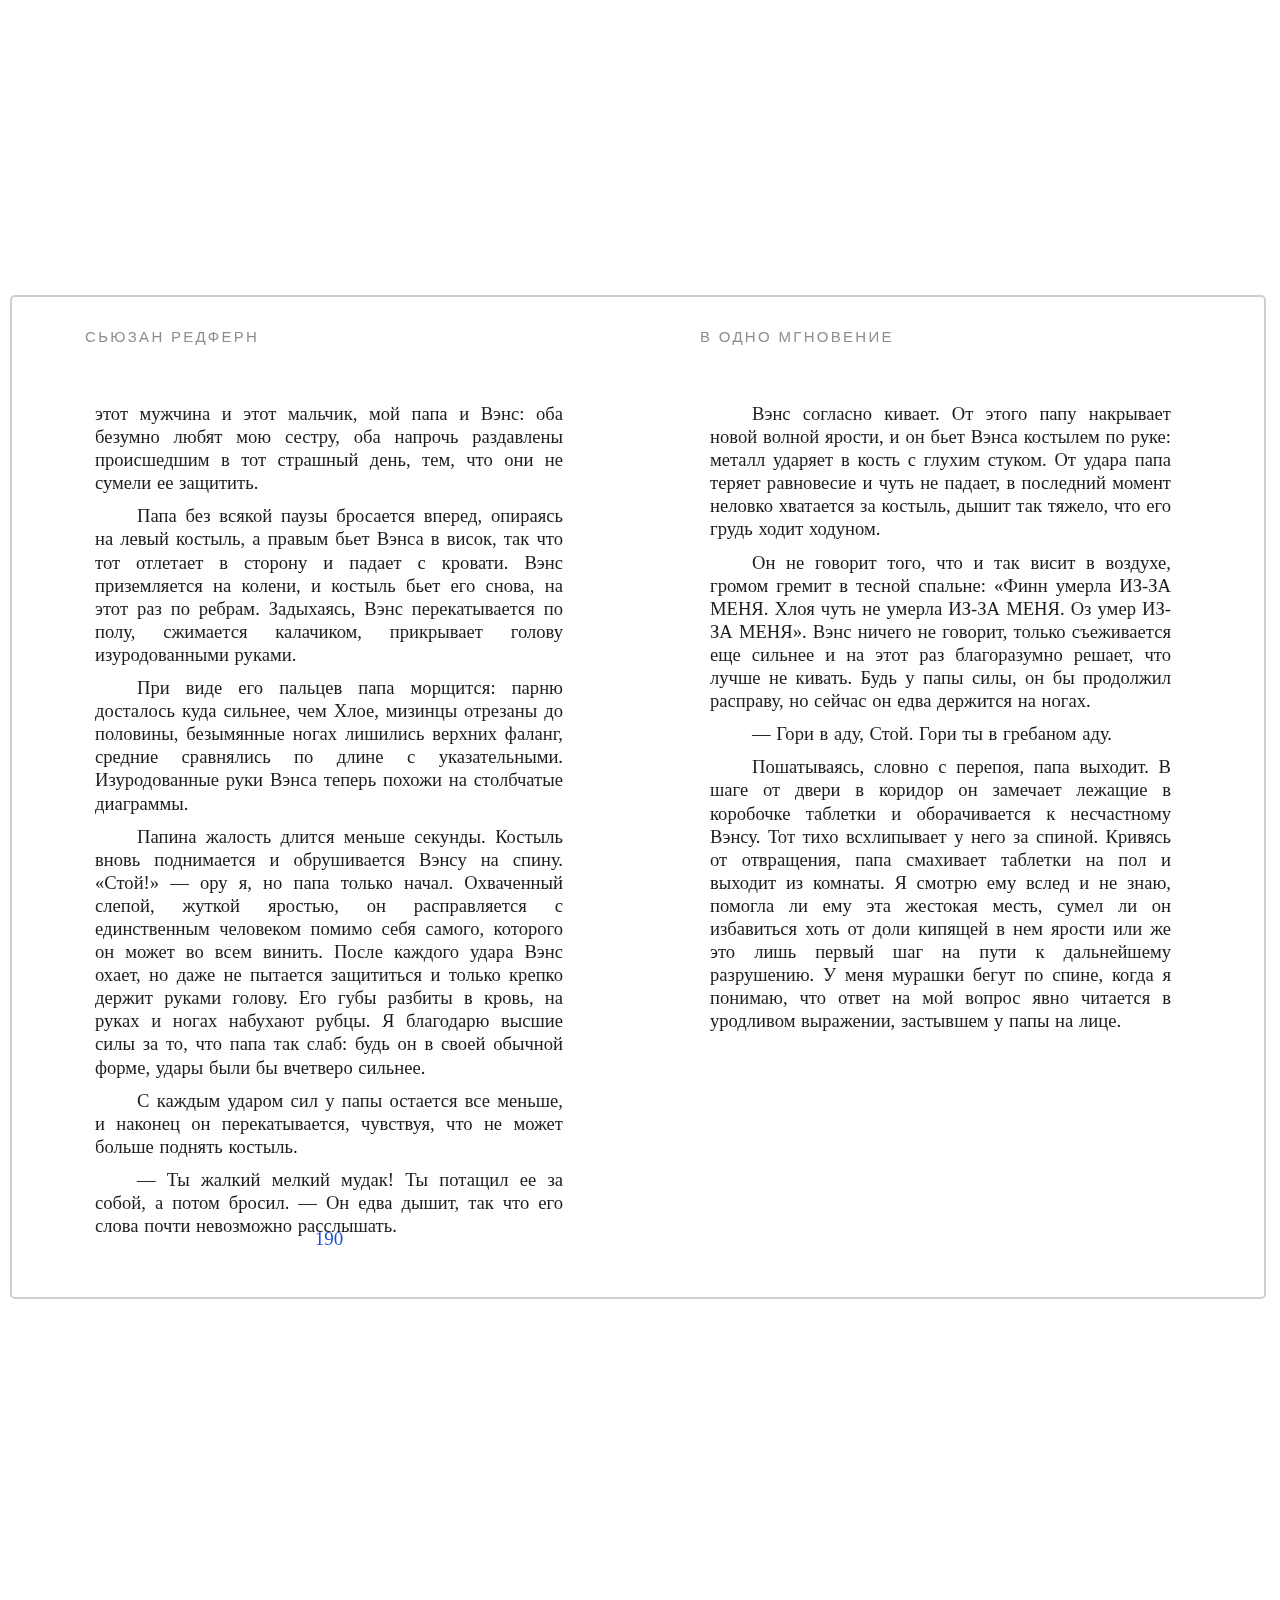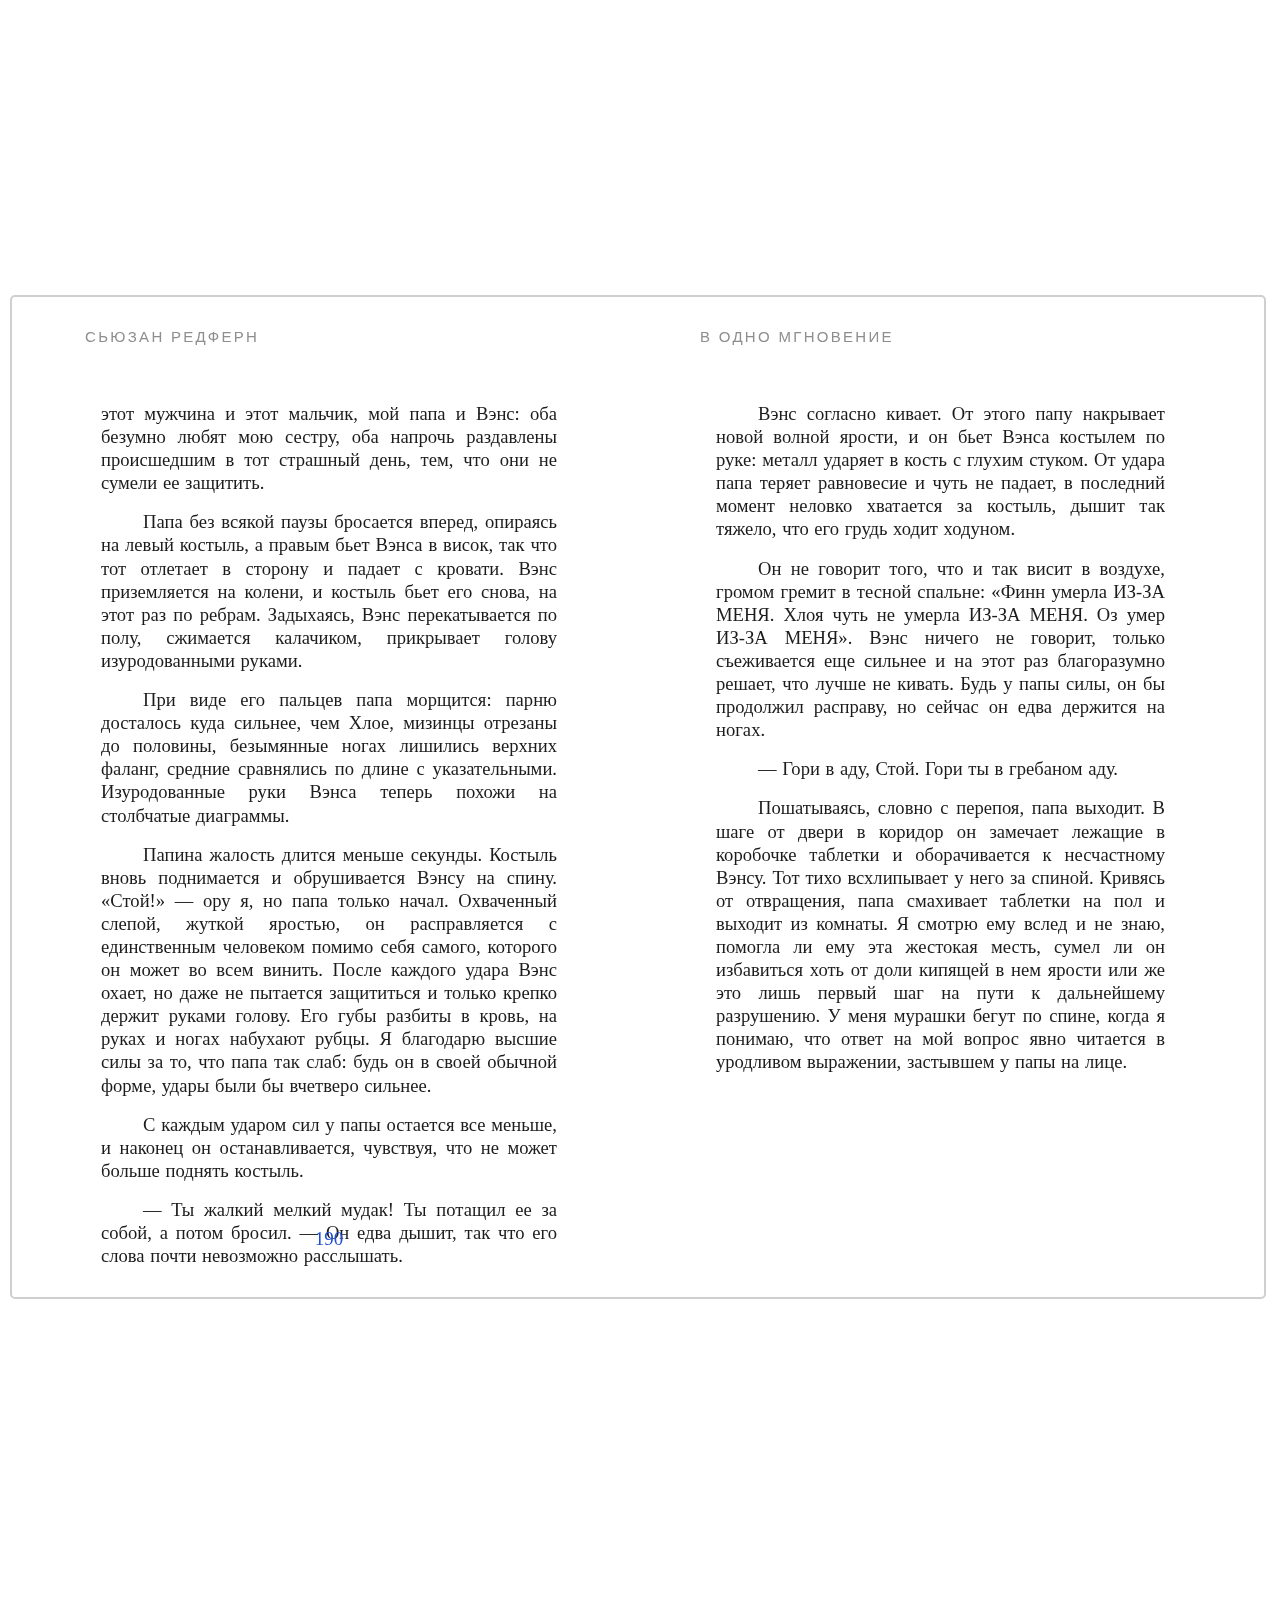--- a/index.html
+++ b/index.html
@@ -41,21 +41,21 @@
     white-space: nowrap;
   }
   .text-block {
     margin-top: 56px;
     font-size: 18.6px;
     line-height: 23.1px;
     color: #1c1c1c;
     text-align: justify;
   }
   .para {
-    margin: 16px;
+    margin: 10px;
     padding: 0;
     text-indent: 42px;
     word-spacing: 1px;
   }
   
   .page-left .para:first-child { text-indent: 0; }
   .page-number {
     position: absolute;
     left: 85px;
     top: 1228px;
@@ -70,21 +70,21 @@
 
 <div class="spread-frame"></div>
 
 <div class="page page-left">
   <div class="running-head">СЬЮЗАН РЕДФЕРН</div>
   <div class="text-block">
       <p class="para">этот мужчина и этот мальчик, мой папа и Вэнс: оба безумно любят мою сестру, оба напрочь раздавлены происшедшим в тот страшный день, тем, что они не сумели ее защитить.</p>
       <p class="para">Папа без всякой паузы бросается вперед, опираясь на левый костыль, а правым бьет Вэнса в висок, так что тот отлетает в сторону и падает с кровати. Вэнс приземляется на колени, и костыль бьет его снова, на этот раз по ребрам. Задыхаясь, Вэнс перекатывается по полу, сжимается калачиком, прикрывает голову изуродованными руками.</p>
       <p class="para">При виде его пальцев папа морщится: парню досталось куда сильнее, чем Хлое, мизинцы отрезаны до половины, безымянные ногах лишились верхних фаланг, средние сравнялись по длине с указательными. Изуродованные руки Вэнса теперь похожи на столбчатые диаграммы.</p>
       <p class="para">Папина жалость длится меньше секунды. Костыль вновь поднимается и обрушивается Вэнсу на спину. «Стой!» — ору я, но папа только начал. Охваченный слепой, жуткой яростью, он расправляется с единственным человеком помимо себя самого, которого он может во всем винить. После каждого удара Вэнс охает, но даже не пытается защититься и только крепко держит руками голову. Его губы разбиты в кровь, на руках и ногах набухают рубцы. Я благодарю высшие силы за то, что папа так слаб: будь он в своей обычной форме, удары были бы вчетверо сильнее.</p>
-      <p class="para">С каждым ударом сил у папы остается все меньше, и наконец он останавливается, чувствуя, что не может больше поднять костыль.</p>
+      <p class="para">С каждым ударом сил у папы остается все меньше, и наконец он перекатывается, чувствуя, что не может больше поднять костыль.</p>
       <p class="para">— Ты жалкий мелкий мудак! Ты потащил ее за собой, а потом бросил. — Он едва дышит, так что его слова почти невозможно расслышать.</p>
     </div>
 </div>
 
 <div class="page page-right">
   <div class="running-head">В ОДНО МГНОВЕНИЕ</div>
   <div class="text-block">
       <p class="para">Вэнс согласно кивает. От этого папу накрывает новой волной ярости, и он бьет Вэнса костылем по руке: металл ударяет в кость с глухим стуком. От удара папа теряет равновесие и чуть не падает, в последний момент неловко хватается за костыль, дышит так тяжело, что его грудь ходит ходуном.</p>
       <p class="para">Он не говорит того, что и так висит в воздухе, громом гремит в тесной спальне: «Финн умерла ИЗ-ЗА МЕНЯ. Хлоя чуть не умерла ИЗ-ЗА МЕНЯ. Оз умер ИЗ-ЗА МЕНЯ». Вэнс ничего не говорит, только съеживается еще сильнее и на этот раз благоразумно решает, что лучше не кивать. Будь у папы силы, он бы продолжил расправу, но сейчас он едва держится на ногах.</p>
       <p class="para">— Гори в аду, Стой. Гори ты в гребаном аду.</p>

